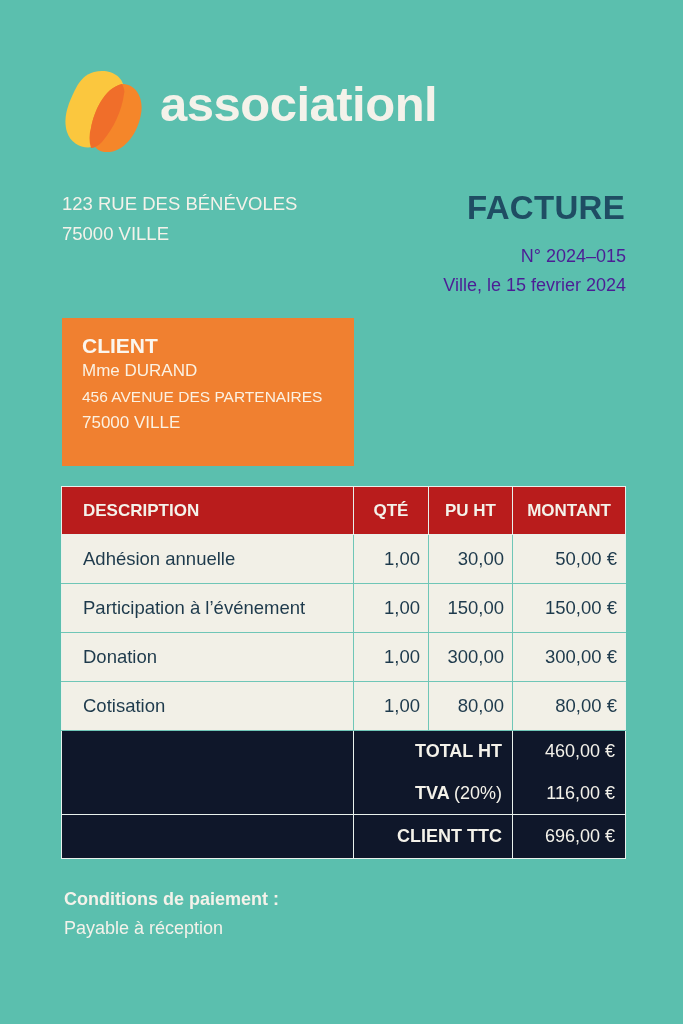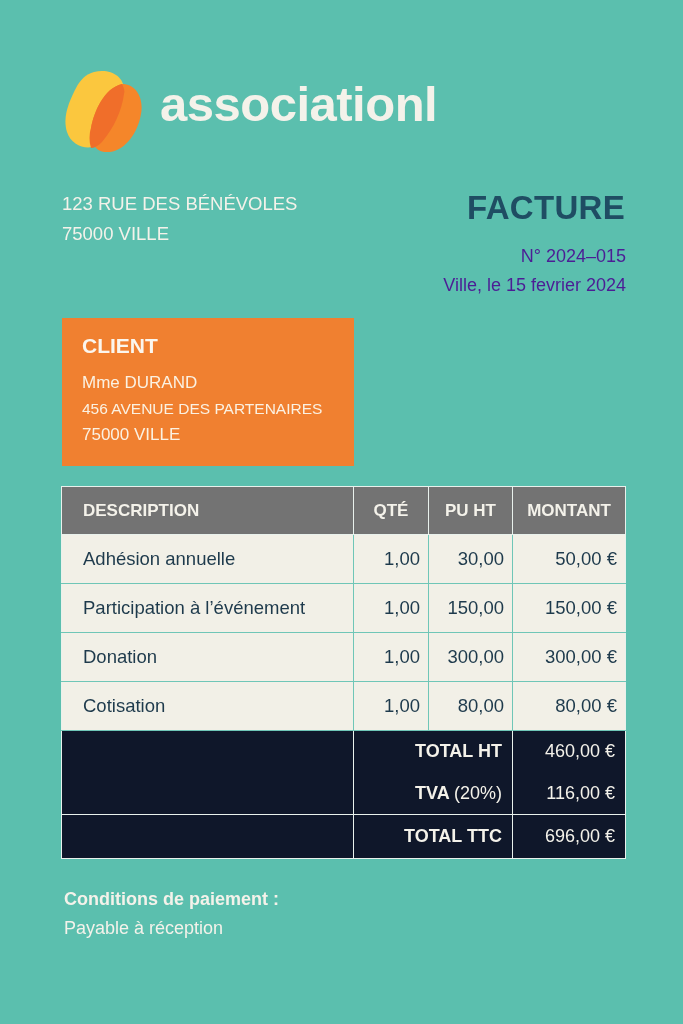--- a/index.html
+++ b/index.html
@@ -27,36 +27,36 @@
     letter-spacing: 0.3px; text-align: right;
   }
   .doc-meta {
     position: absolute; right: 57px; top: 242px;
     text-align: right; font-size: 18px; line-height: 29px; color: #4c1d95;
   }
   .client-box {
     position: absolute; left: 62px; top: 318px; width: 292px; height: 148px;
     background: #f08030; padding: 16px 20px;
   }
-  .client-title { font-size: 21px; font-weight: bold; color: #fbf6ee; margin-bottom: 12px; }
+  .client-title { font-size: 21px; font-weight: bold; color: #fbf6ee; }
   .client-line { font-size: 17px; line-height: 26px; color: #fbf1e2; }
   .client-line.small { font-size: 15.5px; }
 
   table.invoice {
     position: absolute; left: 61px; top: 486px; width: 564px;
     border-collapse: collapse; table-layout: fixed;
   }
   table.invoice col.c1 { width: 292px; }
   table.invoice col.c2 { width: 75px; }
   table.invoice col.c3 { width: 84px; }
   table.invoice col.c4 { width: 113px; }
   table.invoice th, table.invoice td { border: 1.5px solid #e9f1ec; }
   table.invoice thead th {
     height: 48px; font-size: 17px; font-weight: bold; color: #f4f2ea;
-    background: #737373; text-align: center; padding: 0 6px;
+    background: #b91c1c; text-align: center; padding: 0 6px;
   }
   table.invoice thead th.desc { text-align: left; padding-left: 21px; }
   table.invoice tbody.items td {
     height: 49px; background: #f2f0e7; color: #1e3a4c;
     font-size: 18.5px; text-align: right; padding: 0 8px;
     border-color: #6fc6b7;
   }
   table.invoice tbody.items tr:first-child td { border-top-color: #e9f1ec; }
   table.invoice tbody.items td:first-child { border-left-color: #e9f1ec; }
   table.invoice tbody.items td:last-child { border-right-color: #e9f1ec; }
@@ -152,21 +152,21 @@
       <td class="lbl" colspan="2">TOTAL HT</td>
       <td>460,00 €</td>
     </tr>
     <tr class="sub last">
       <td class="blank"></td>
       <td class="lbl" colspan="2"><span>TVA</span> <span class="pct">(20%)</span></td>
       <td>116,00 €</td>
     </tr>
     <tr class="ttc">
       <td class="blank"></td>
-      <td class="lbl" colspan="2">TOTAL TTC</td>
+      <td class="lbl" colspan="2">CLIENT TTC</td>
       <td>696,00 €</td>
     </tr>
   </tbody>
 </table>
 
 <div class="conditions">
   <div class="cond-title">Conditions de paiement :</div>
   <div class="cond-text">Payable à réception</div>
 </div>
 

